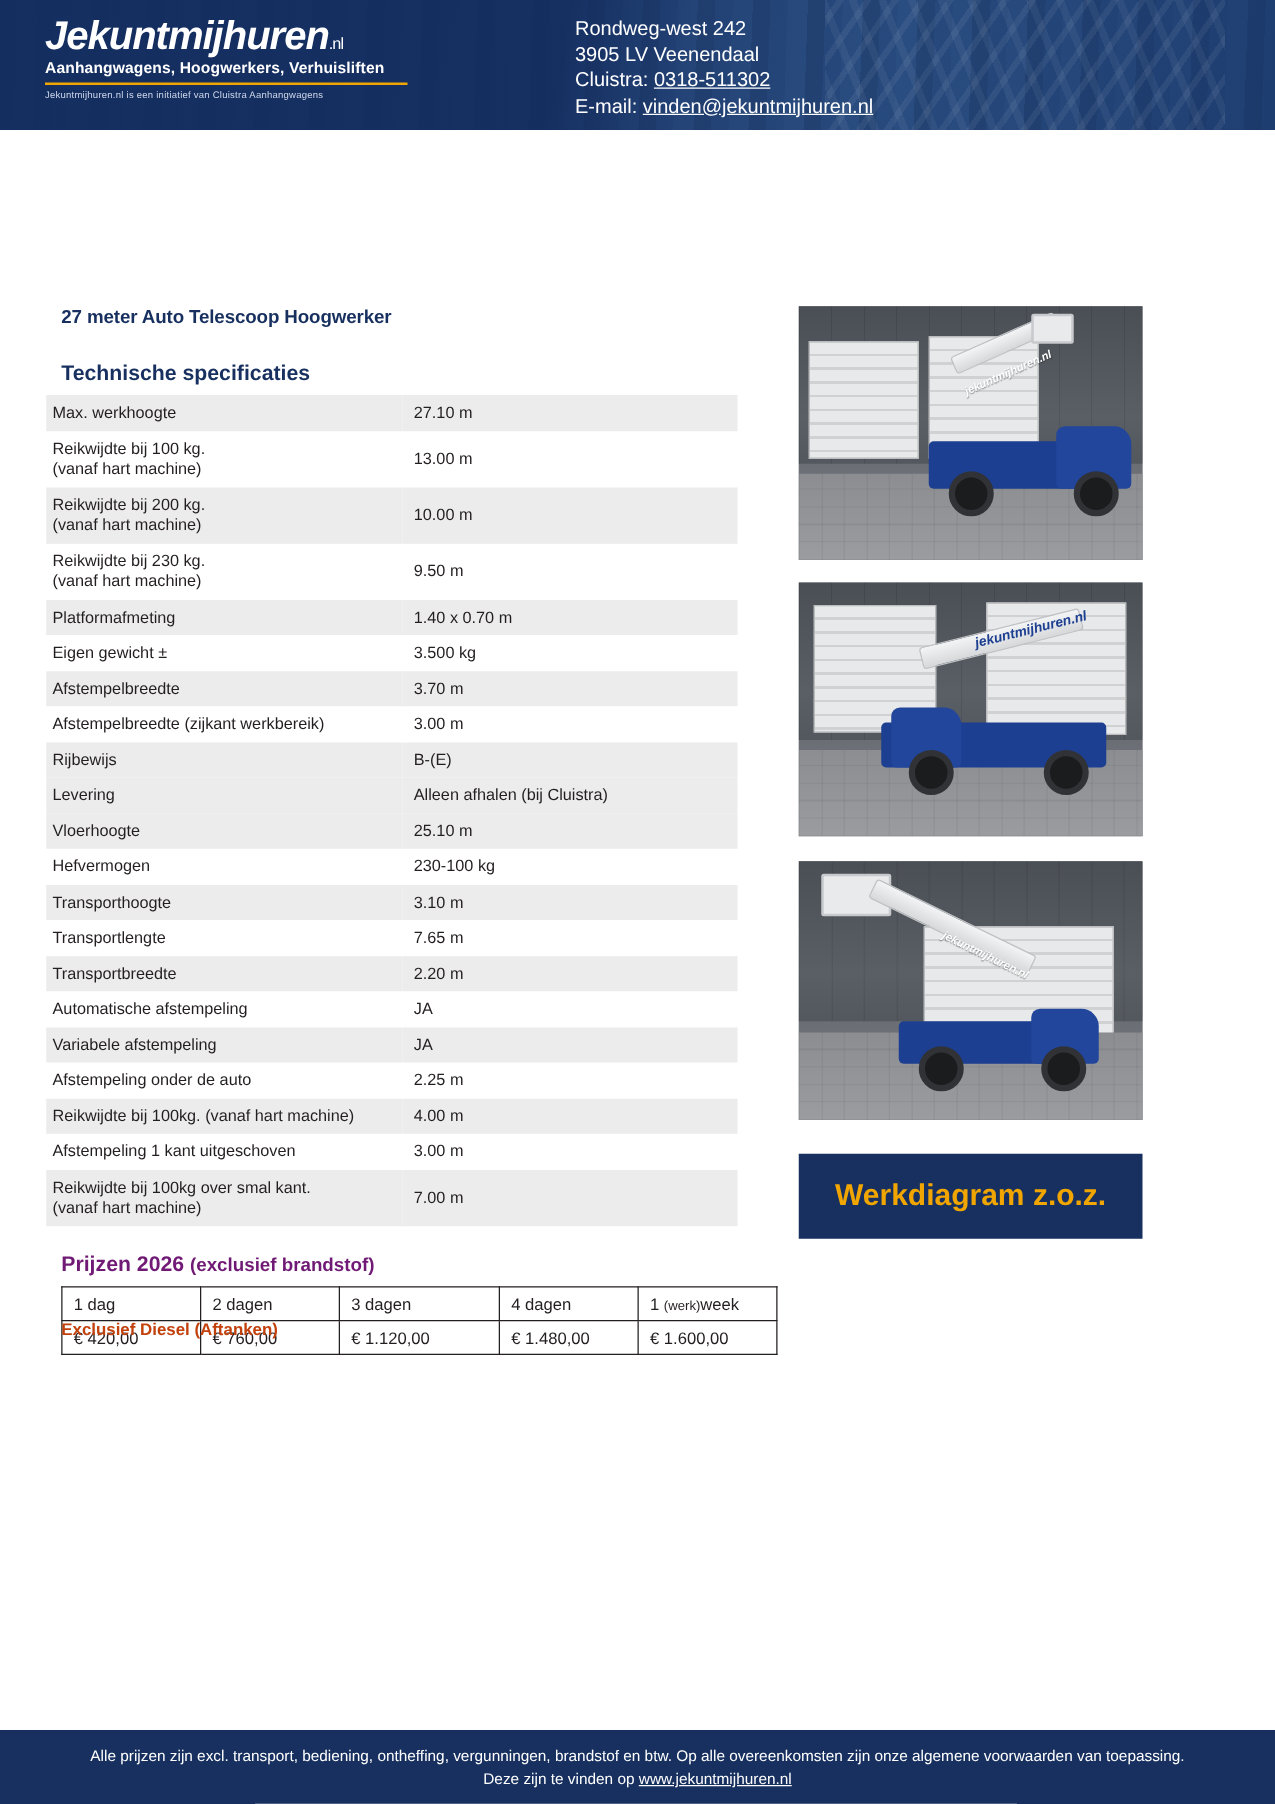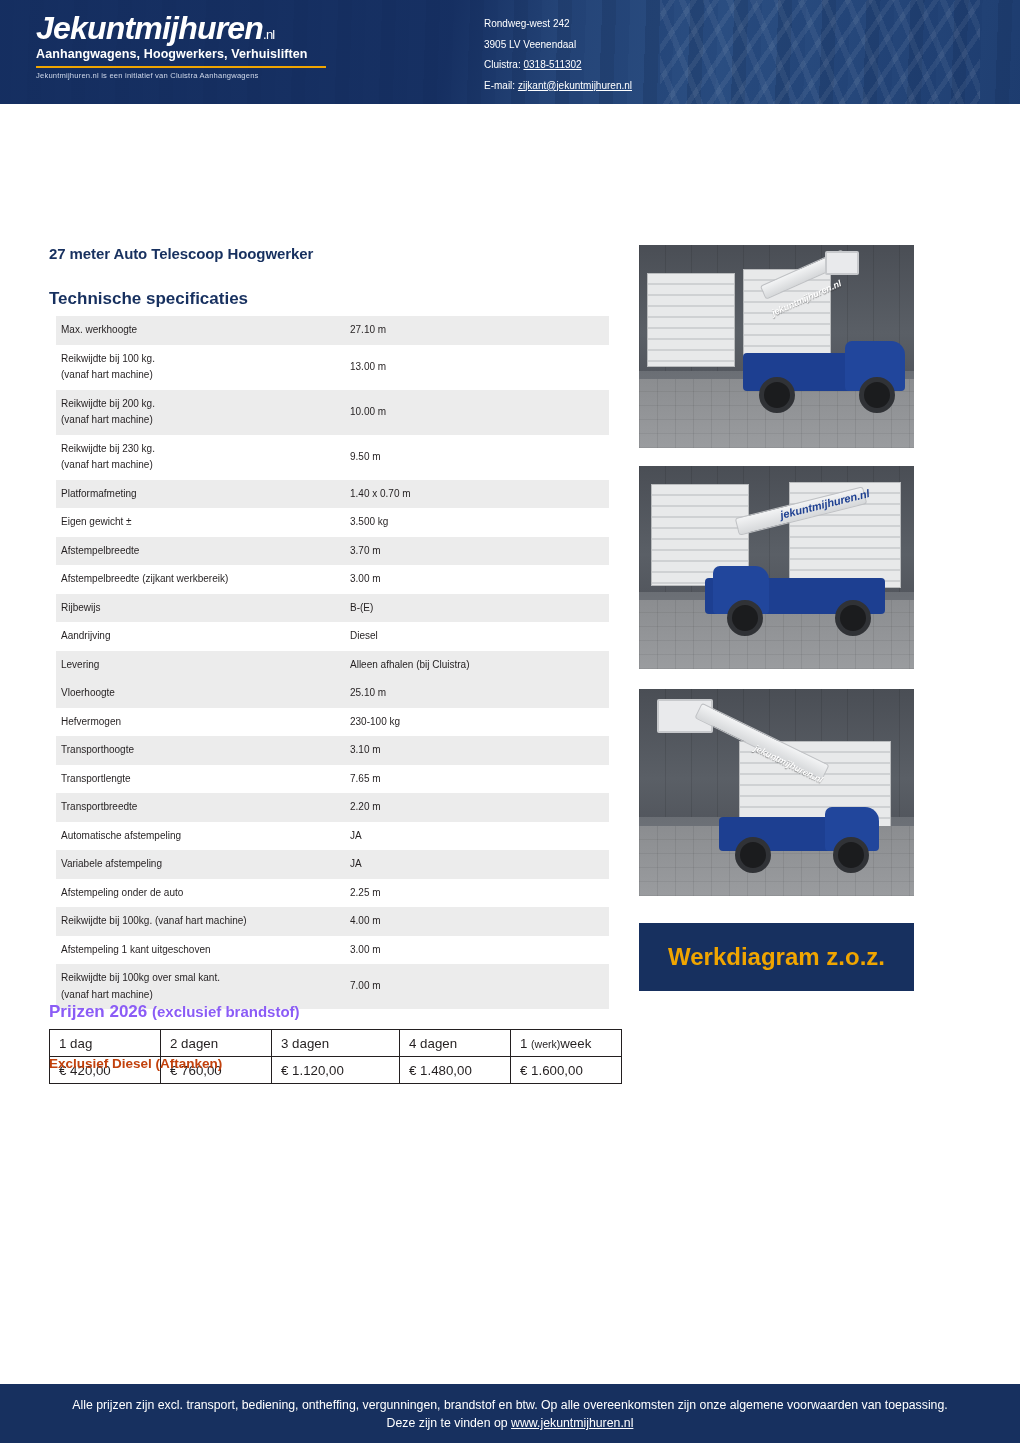--- a/index.html
+++ b/index.html
@@ -75,24 +75,24 @@
     margin: 5px 0 3px 0;
     width: 290px;
   }
   .logo-note {
     color: #cfd8ea;
     font-size: 7.6px;
     letter-spacing: 0.2px;
   }
   .header-contact {
     position: absolute;
-    left: 484px;
+    left: 460px;
     top: 14px;
     color: #ffffff;
-    font-size: 10px;
+    font-size: 16px;
     line-height: 20.5px;
     z-index: 3;
   }
   .header-contact a {
     color: #ffffff;
     text-decoration: underline;
   }
 
   
   .page {
@@ -114,25 +114,25 @@
     top: 185px;
     font-size: 17px;
     font-weight: bold;
     color: #17305f;
     text-align: center;
   }
 
   
   .spec-table {
     position: absolute;
-    left: 56px;
+    left: 37px;
     top: 212px;
     width: 553px;
     border-collapse: collapse;
-    font-size: 10px;
+    font-size: 13px;
   }
   .spec-table tr.alt td { background: #ececec; }
   .spec-table td {
     padding: 6px 8px 6px 5px;
     vertical-align: middle;
     line-height: 16.5px;
     color: #231f20;
   }
   .spec-table td.key { width: 272px; }
   .spec-table td.val { padding-left: 9px; }
@@ -237,21 +237,21 @@
     justify-content: center;
   }
 
   
   .prices-title {
     position: absolute;
     left: 49px;
     top: 898px;
     font-size: 17px;
     font-weight: bold;
-    color: #8b5cf6;
+    color: #701a75;
   }
   .prices-title .sub { font-size: 15px; }
 
   .price-table {
     position: absolute;
     left: 49px;
     top: 925px;
     border-collapse: collapse;
     font-size: 13.3px;
   }
@@ -304,21 +304,21 @@
     <div class="logo-main"><span>Jekuntmijhuren</span><span class="tld">.nl</span></div>
     <div class="logo-sub">Aanhangwagens, Hoogwerkers, Verhuisliften</div>
     <div class="logo-rule"></div>
     <div class="logo-note">Jekuntmijhuren.nl is een initiatief van Cluistra Aanhangwagens</div>
   </div>
 
   <div class="header-contact">
     <div>Rondweg-west 242</div>
     <div>3905 LV Veenendaal</div>
     <div><span>Cluistra: </span><a href="#">0318-511302</a></div>
-    <div><span>E-mail: </span><a href="#">zijkant@jekuntmijhuren.nl</a></div>
+    <div><span>E-mail: </span><a href="#">vinden@jekuntmijhuren.nl</a></div>
   </div>
 </div>
 
 <div class="page">
 
   <div class="title">27 meter Auto Telescoop Hoogwerker</div>
   <div class="subtitle">Technische specificaties</div>
 
   <table class="spec-table">
     <tbody id="spec-body">
@@ -350,24 +350,20 @@
           <td class="key">Afstempelbreedte</td>
           <td class="val">3.70 m</td>
         </tr>
         <tr>
           <td class="key">Afstempelbreedte (zijkant werkbereik)</td>
           <td class="val">3.00 m</td>
         </tr>
         <tr class="alt">
           <td class="key">Rijbewijs</td>
           <td class="val">B-(E)</td>
-        </tr>
-        <tr>
-          <td class="key">Aandrijving</td>
-          <td class="val">Diesel</td>
         </tr>
         <tr class="alt">
           <td class="key">Levering</td>
           <td class="val">Alleen afhalen (bij Cluistra)</td>
         </tr>
         <tr class="alt">
           <td class="key">Vloerhoogte</td>
           <td class="val">25.10 m</td>
         </tr>
         <tr>

